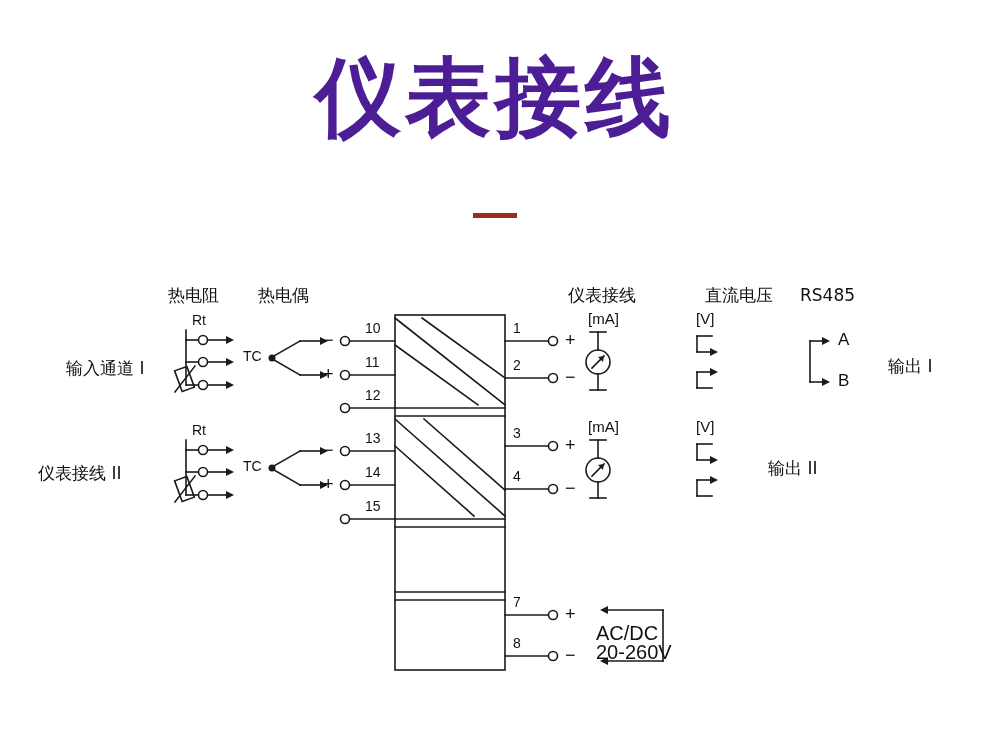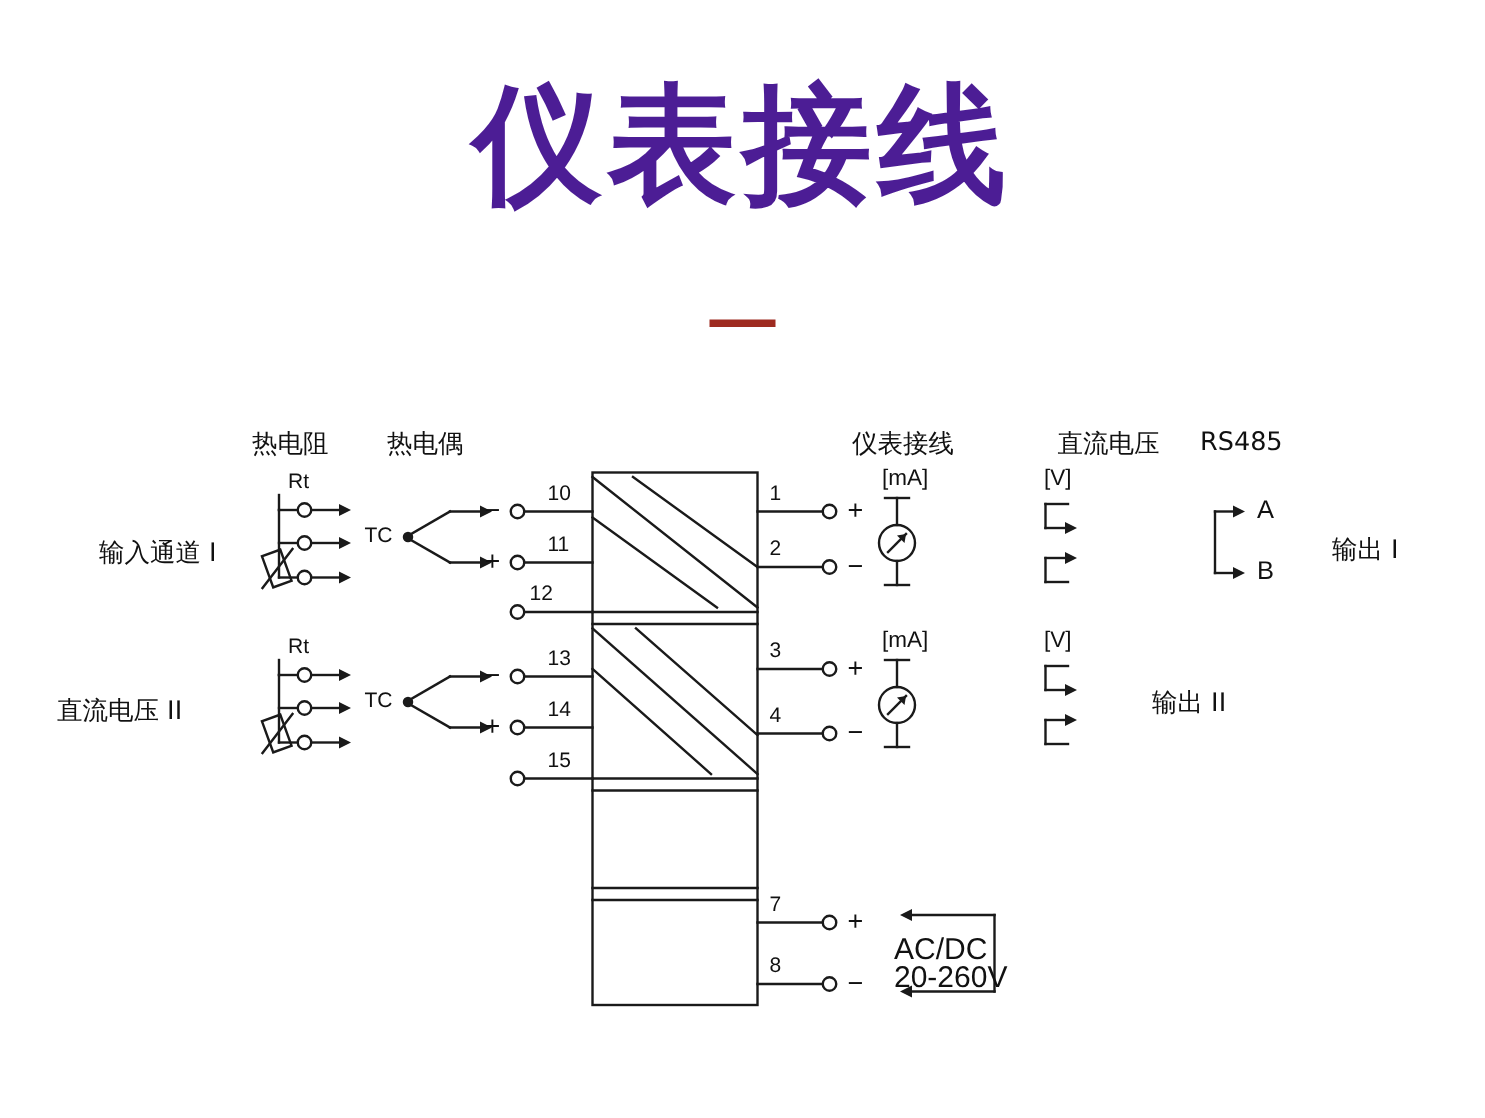--- a/index.html
+++ b/index.html
@@ -237,39 +237,39 @@
         <line x1="663" y1="610" x2="608" y2="610"></line>
         <polygon points="608,606 600,610 608,614" fill="#1a1a1a" stroke="none"></polygon>
         <line x1="663" y1="661" x2="608" y2="661"></line>
         <polygon points="608,657 600,661 608,665" fill="#1a1a1a" stroke="none"></polygon>
       </g>
 
     </g>
   </svg>
 
   <div class="lbl" style="left:38px; top:357px;margin-left:28px;">输入通道 I</div>
-  <div class="lbl" style="left:38px; top:462px;">直流电压 II</div>
+  <div class="lbl" style="left:38px; top:462px;">仪表接线 II</div>
 
   <div class="lbl" style="left:168px; top:284px;">热电阻</div>
   <div class="lbl" style="left:258px; top:284px;text-align:center;">热电偶</div>
 
   <div class="lbl num" style="left:192px; top:312px;">Rt</div>
   <div class="lbl num" style="left:192px; top:422px;">Rt</div>
 
   <div class="lbl num" style="left:243px; top:348px;">TC</div>
   <div class="lbl num" style="left:243px; top:458px;">TC</div>
 
   <div class="lbl num" style="left:323px; top:330px; font-size:18px;">−</div>
   <div class="lbl num" style="left:323px; top:364px; font-size:18px;">+</div>
   <div class="lbl num" style="left:323px; top:440px; font-size:18px;">−</div>
   <div class="lbl num" style="left:323px; top:474px; font-size:18px;">+</div>
 
   <div class="lbl num" style="left:365px; top:320px;">10</div>
   <div class="lbl num" style="left:365px; top:354px;">11</div>
-  <div class="lbl num" style="left:353px; top:387px;">12</div>
+  <div class="lbl num" style="left:365px; top:387px;">12</div>
   <div class="lbl num" style="left:365px; top:430px;">13</div>
   <div class="lbl num" style="left:365px; top:464px;">14</div>
   <div class="lbl num" style="left:365px; top:498px;">15</div>
 
   <div class="lbl num" style="left:513px; top:320px;">1</div>
   <div class="lbl num" style="left:513px; top:357px;">2</div>
   <div class="lbl num" style="left:513px; top:425px;">3</div>
   <div class="lbl num" style="left:513px; top:468px;">4</div>
   <div class="lbl num" style="left:513px; top:594px;">7</div>
   <div class="lbl num" style="left:513px; top:635px;">8</div>

